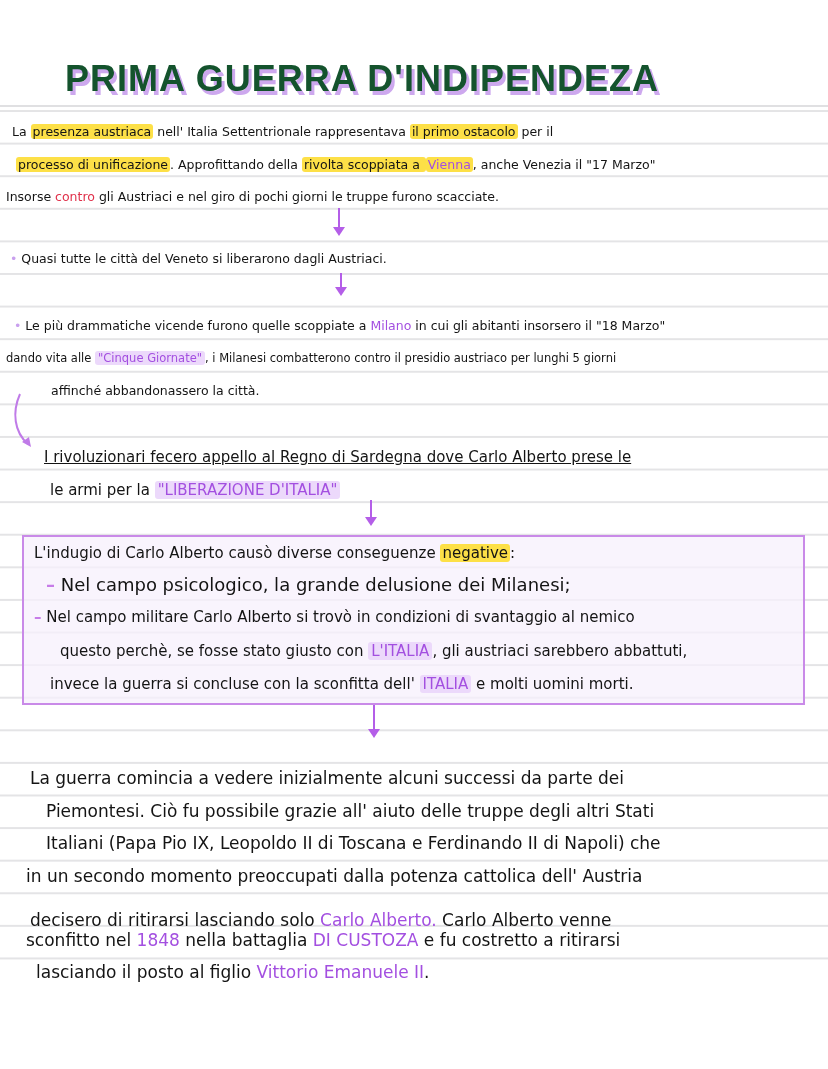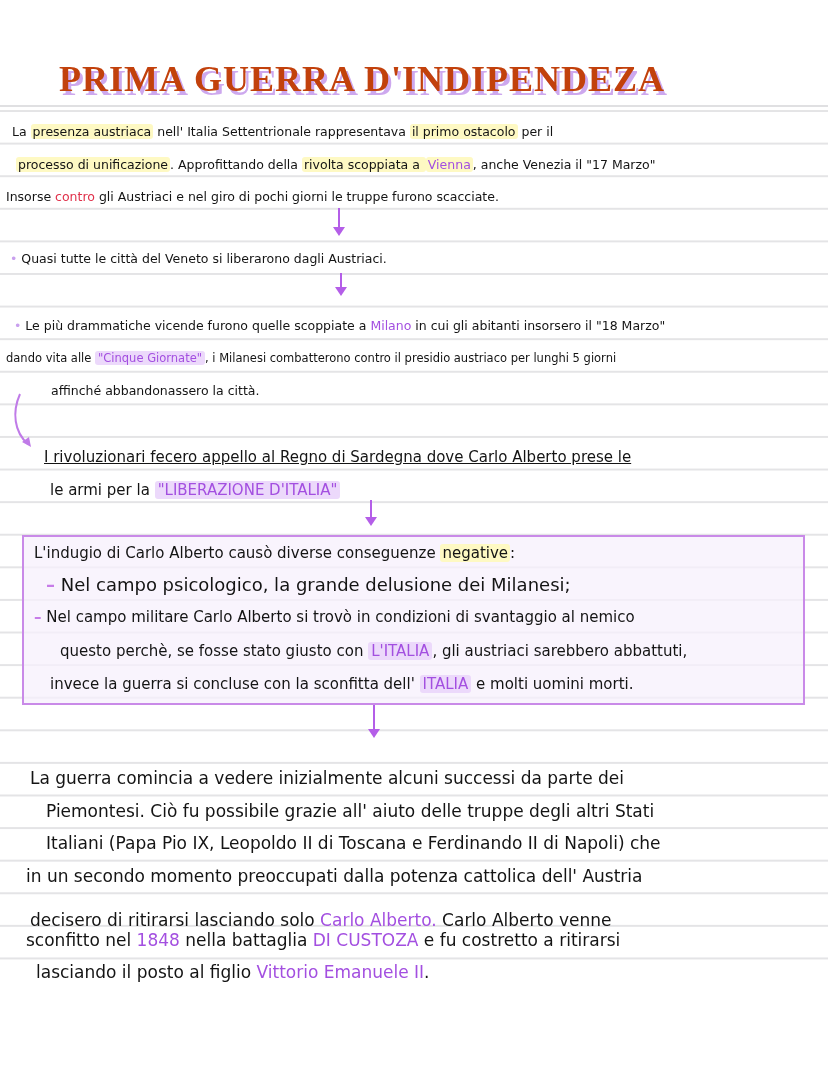--- a/index.html
+++ b/index.html
@@ -14,31 +14,31 @@
     background-image: repeating-linear-gradient(to bottom,
       transparent 0px, transparent 31px, #e4e4e6 31px, #e4e4e6 32.6px);
     background-position: 0 112px;
     background-size: 100% 32.6px;
     top:0;
   }
   .rules-mask { position:absolute; left:0; top:0; width:828px; height:108px; background:#fff; }
   .rules-mask-bottom { position:absolute; left:0; top:985px; width:828px; height:84px; background:#fff; }
   .title {
     position:absolute; left:0; width:724px; top:58px; text-align:center;
-    font-family:Liberation Serif, serif; font-weight:bold; font-size:36px;
-    letter-spacing:1px; color:#c2410c;
+    font-family:Liberation Sans, sans-serif; font-weight:bold; font-size:36px;
+    letter-spacing:1px; color:#14532d;
     text-shadow: 3px 4px 0 #cda8ee;
   }
   .title-line { position:absolute; left:0; top:105px; width:828px; height:2px; background:#e0e0e2; }
   .line {
     position:absolute; white-space:nowrap; font-size:12.5px; line-height:16px;
     font-family:"DejaVu Sans", sans-serif;
   }
   .big { font-size:17px; line-height:20px; }
-  .hl { background:#fef9c3; border-radius:3px; padding:0 2px; }
+  .hl { background:#fde047; border-radius:3px; padding:0 2px; }
   .purple { color:#a34fe0; }
   .red { color:#e0304a; }
   .hl-purple { background:#ecd9fb; color:#a34fe0; border-radius:3px; padding:0 3px; }
   .bullet { color:#c9a0ee; }
   .dash { color:#c77ce8; font-weight:bold; }
   .arrow {
     position:absolute; width:2px; background:#b45ee8;
   }
   .arrow::after {
     content:""; position:absolute; left:-5px; bottom:-6px;

